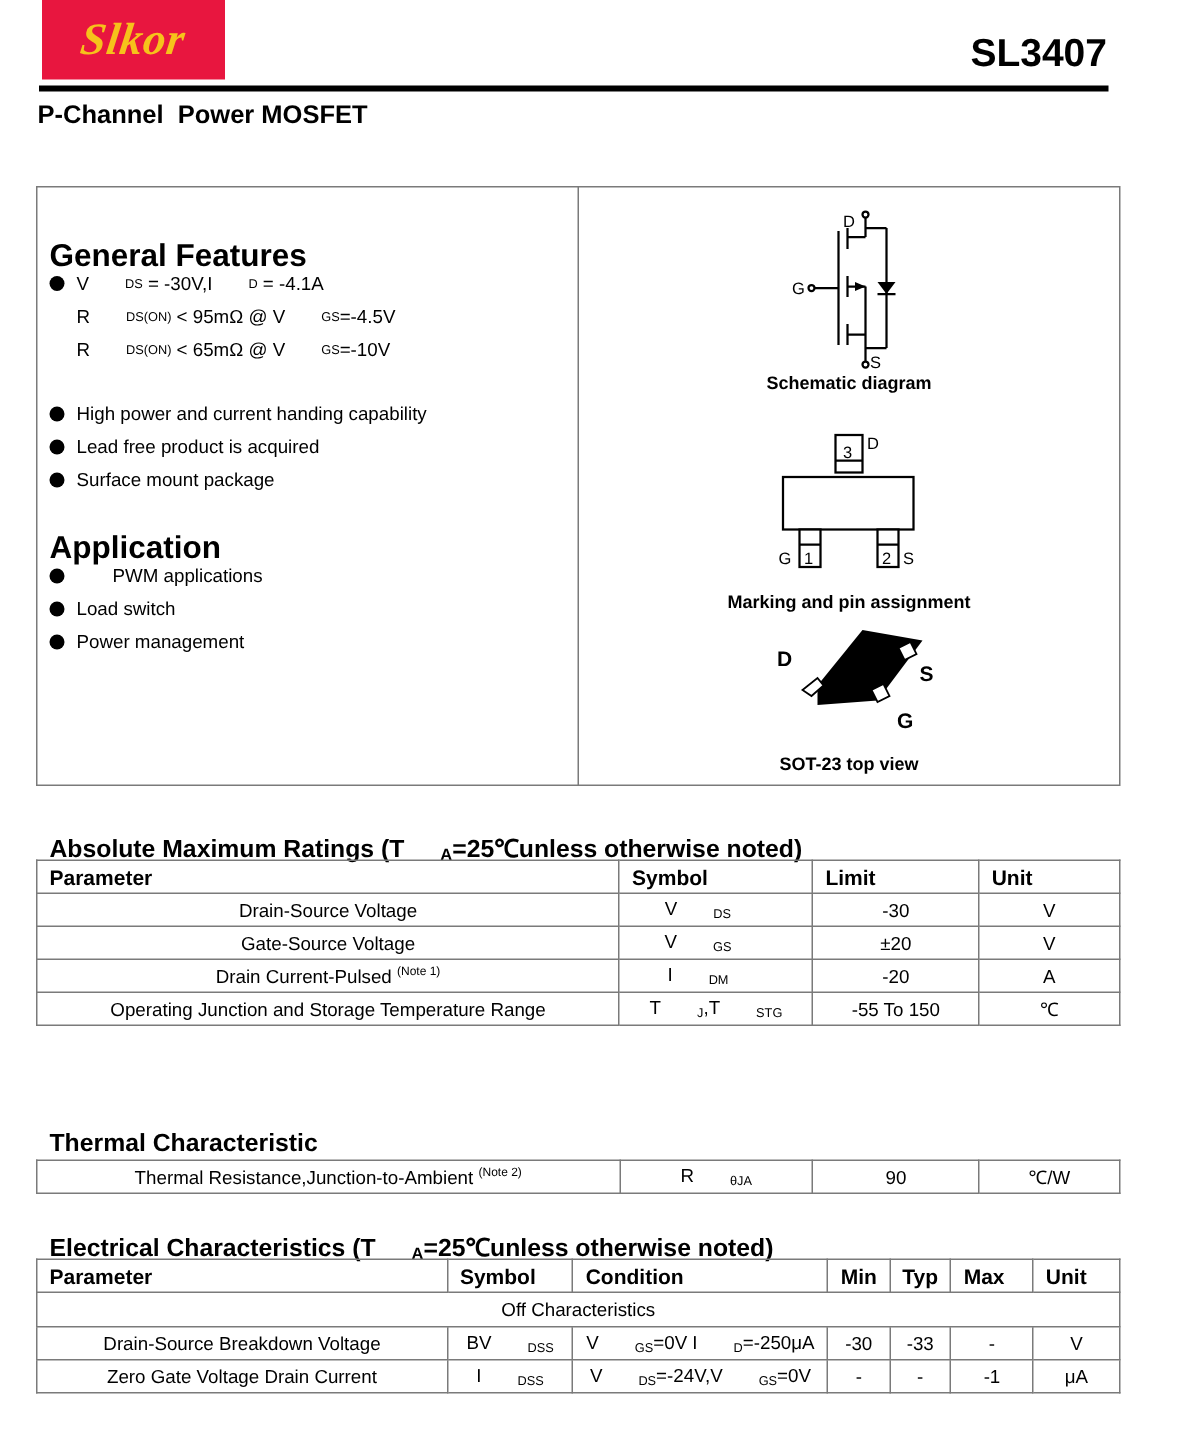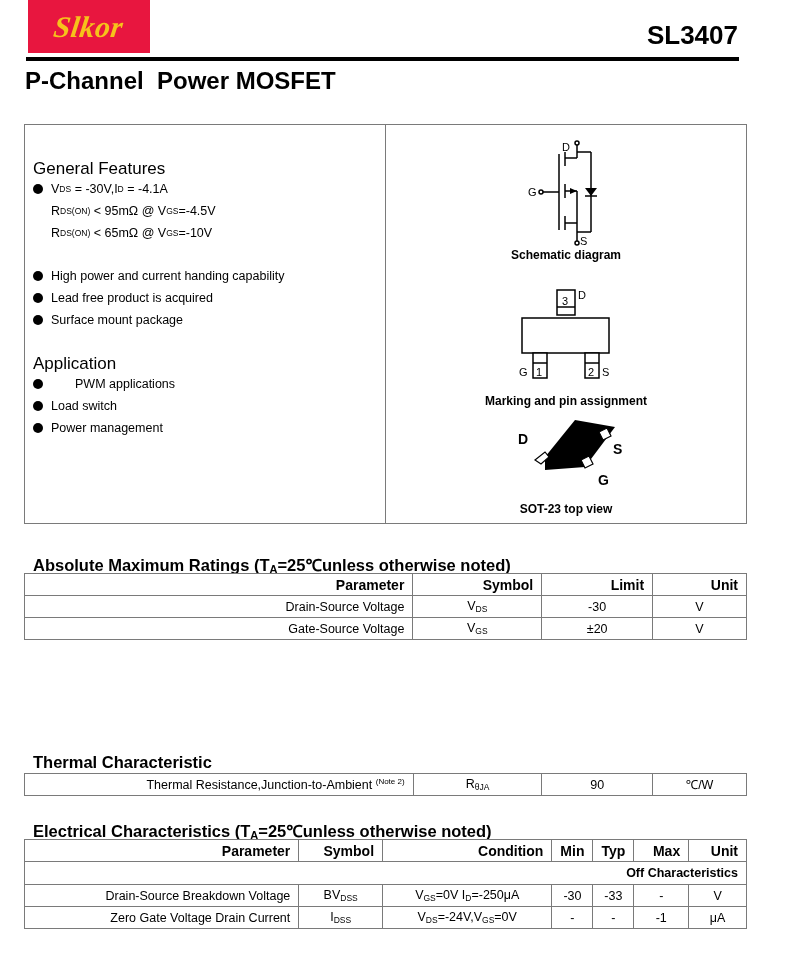--- a/index.html
+++ b/index.html
@@ -3,38 +3,38 @@
 <meta charset="utf-8">
 <style>
   * { box-sizing: border-box; margin: 0; padding: 0; }
   html, body { width: 790px; height: 963px; background: #ffffff; overflow: hidden; }
   body { position: relative; font-family: "Liberation Sans", sans-serif; color: #000; }
   .abs { position: absolute; }
   .logo { left: 28px; top: 0; width: 122px; height: 53px; background: #e8163f; display: flex; align-items: center; justify-content: center; }
   .logo span { font-family: "Liberation Serif", serif; font-style: italic; font-weight: bold; font-size: 30px; color: #f6c21b; letter-spacing: 0.5px; transform: skewX(-8deg); }
   .part-no { right: 52px; top: 20px; font-size: 26px; font-weight: bold; }
   .header-rule { left: 26px; top: 57px; width: 713px; height: 4px; background: #000; }
-  .doc-title { left: 25px; top: 67px; font-size: 24px; font-weight: bold; white-space: pre; text-align: right; }
+  .doc-title { left: 25px; top: 67px; font-size: 17px; font-weight: bold; white-space: pre; text-align: right; }
 
   .feature-box { left: 24px; top: 124px; width: 723px; height: 400px; border: 1px solid #7a7a7a; }
   .feature-divider { left: 385px; top: 124px; width: 1px; height: 400px; background: #7a7a7a; }
-  .section-h { font-size: 17px; font-weight: normal; }
+  .section-h { font-size: 21px; font-weight: bold; }
   .feat-line { font-size: 12.5px; white-space: nowrap; display: flex; align-items: center; }
   .bullet { width: 10px; height: 10px; border-radius: 50%; background: #000; display: inline-block; margin-right: 8px; margin-left: 4px; }
-  sub { font-size: 8.5px; vertical-align: -2px; }
+  sub { font-size: 8.5px; vertical-align: -2px; margin-left: 24px; }
   sup { font-size: 8px; vertical-align: 5px; }
   .cap { font-size: 12px; font-weight: bold; text-align: center; width: 200px; }
 
   .tbl-title { font-size: 16.5px; font-weight: bold; white-space: nowrap; }
   table { border-collapse: collapse; position: absolute; }
   td, th { border: 1px solid #7a7a7a; font-size: 12.5px; height: 22px; padding: 0 8px; }
-  th { font-weight: bold; font-size: 14px; text-align: right; margin-top: 22px; }
+  th { font-weight: bold; font-size: 14px; text-align: left; margin-top: 22px; }
   td.c { text-align: center; }
-  td.l { text-align: right; }
-  .sub-head td { font-weight: bold; font-size: 12.5px; height: 23px; }
+  td.l { text-align: center; }
+  .sub-head td { font-weight: normal; font-size: 12.5px; height: 23px; }
 </style>
 </head>
 <body>
 
 <div class="abs logo">
     <span>Slkor</span>
   </div>
 <div class="abs part-no">SL3407</div>
 <div class="abs header-rule"></div>
 <div class="abs doc-title">P-Channel  Power MOSFET</div>
@@ -175,20 +175,32 @@
     <td class="c"><span>V</span><sub>DS</sub><span></span><sub></sub></td>
     <td class="c">-30</td>
     <td class="c">V</td>
   </tr>
   <tr>
     <td class="l"><span>Gate-Source Voltage</span><sup></sup></td>
     <td class="c"><span>V</span><sub>GS</sub><span></span><sub></sub></td>
     <td class="c">±20</td>
     <td class="c">V</td>
   </tr>
+  <tr>
+    <td class="l"><span style="white-space:pre">Drain Current-Pulsed </span><sup>(Note 1)</sup></td>
+    <td class="c"><span>I</span><sub>DM</sub><span></span><sub></sub></td>
+    <td class="c">-20</td>
+    <td class="c">A</td>
+  </tr>
+  <tr>
+    <td class="l"><span>Operating Junction and Storage Temperature Range</span><sup></sup></td>
+    <td class="c"><span>T</span><sub>J</sub><span>,T</span><sub>STG</sub></td>
+    <td class="c">-55 To 150</td>
+    <td class="c">℃</td>
+  </tr>
 </tbody>
   </table>
 
 <div class="abs tbl-title" style="left:33px; top:753px;">Thermal Characteristic</div>
 <table style="left:24px; top:773px; width:723px;">
   <colgroup>
       <col style="width:389px">
       <col style="width:129px">
       <col style="width:111px">
       <col style="width:94px">

